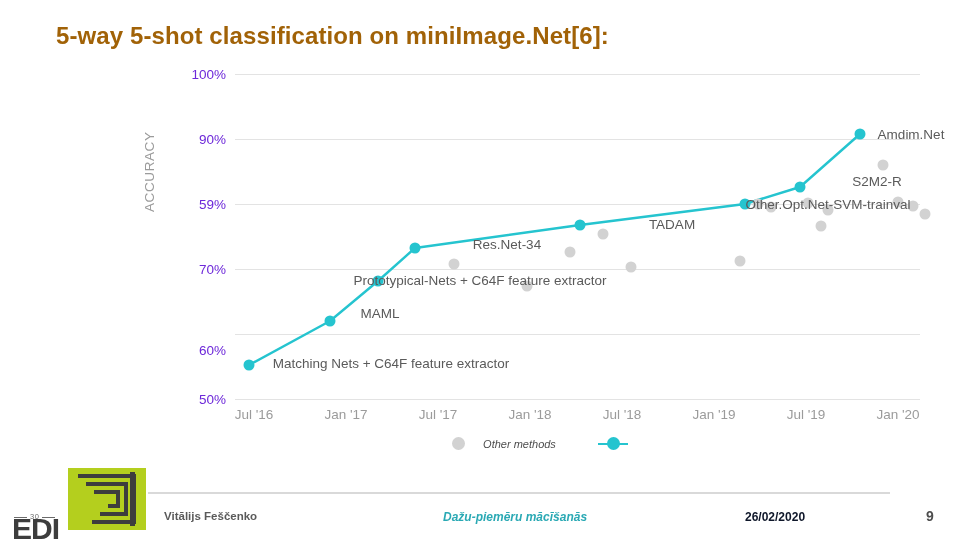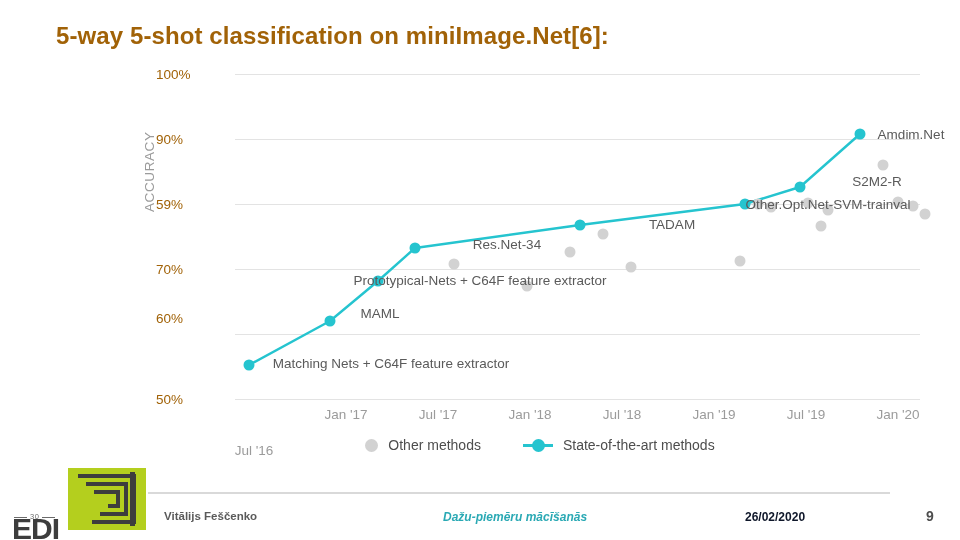--- a/index.html
+++ b/index.html
@@ -47,23 +47,23 @@
     position: absolute;
     left: 0;
     width: 100%;
     height: 1px;
     background: #e3e3e3;
   }
   .ytick {
     position: absolute;
     right: 694px;
     width: 70px;
-    text-align: left;
+    text-align: right;
     font-size: 13.5px;
-    color: #a16207;
+    color: #6d28d9;
     transform: translateY(-50%);
     white-space: nowrap;
   }
   .xtick {
     position: absolute;
     top: 333px;
     font-size: 13.5px;
     color: #9b9b9b;
     white-space: nowrap;
     transform: translateX(-50%);
@@ -108,23 +108,24 @@
     top: 375px;
     width: 780px;
     display: flex;
     justify-content: center;
     align-items: center;
     gap: 42px;
   }
   .legend-item {
     display: flex;
     align-items: center;
-    gap: 10px;
-    font-size: 14px;
+    gap: 18px;
+    font-size: 11px;
     color: #4d4d4d;
+    font-style: italic;
   }
   .legend-swatch {
     width: 13px;
     height: 13px;
     border-radius: 50%;
     display: inline-block;
   }
   .legend-swatch.gray { background: #d2d2d2; }
   .legend-line {
     width: 30px;
@@ -262,24 +263,24 @@
       <div class="gridline" style="top:65px;"></div>
       <div class="gridline" style="top:130px;"></div>
       <div class="gridline" style="top:195px;"></div>
       <div class="gridline" style="top:260px;"></div>
       <div class="gridline" style="top:325px;"></div>
 
       <div class="ytick" style="top:0px;">100%</div>
       <div class="ytick" style="top:65px;">90%</div>
       <div class="ytick" style="top:130px;">59%</div>
       <div class="ytick" style="top:195px;">70%</div>
-      <div class="ytick" style="top:244px;">60%</div>
+      <div class="ytick" style="top:276px;">60%</div>
       <div class="ytick" style="top:325px;">50%</div>
 
-      <div class="xtick" style="left:19px;margin-top:36px;">Jul '16</div>
+      <div class="xtick" style="left:19px;">Jul '16</div>
       <div class="xtick" style="left:111px;">Jan '17</div>
       <div class="xtick" style="left:203px;">Jul '17</div>
       <div class="xtick" style="left:295px;">Jan '18</div>
       <div class="xtick" style="left:387px;">Jul '18</div>
       <div class="xtick" style="left:479px;">Jan '19</div>
       <div class="xtick" style="left:571px;">Jul '19</div>
       <div class="xtick" style="left:663px;">Jan '20</div>
 
       <svg class="lines" width="685" height="325">
         <polyline points="14,291 95,247 143,207 180,174 345,151 510,130 565,113 625,60" fill="none" stroke="#25c4cf" stroke-width="2.4" stroke-linejoin="round" stroke-linecap="round"></polyline>
@@ -321,21 +322,20 @@
 
     </div>
 
     <div class="legend">
       <div class="legend-item">
         <span class="legend-swatch gray"></span>
         <span>Other methods</span>
       </div>
       <div class="legend-item">
         <span class="legend-line"></span>
-        <span>State-of-the-art methods</span>
       </div>
     </div>
 
   </div>
 
   <div class="footer-rule"></div>
 
   <div class="footer">
     <div class="footer-author">Vitālijs Feščenko</div>
     <div class="footer-center">Dažu-piemēru mācīšanās</div>

